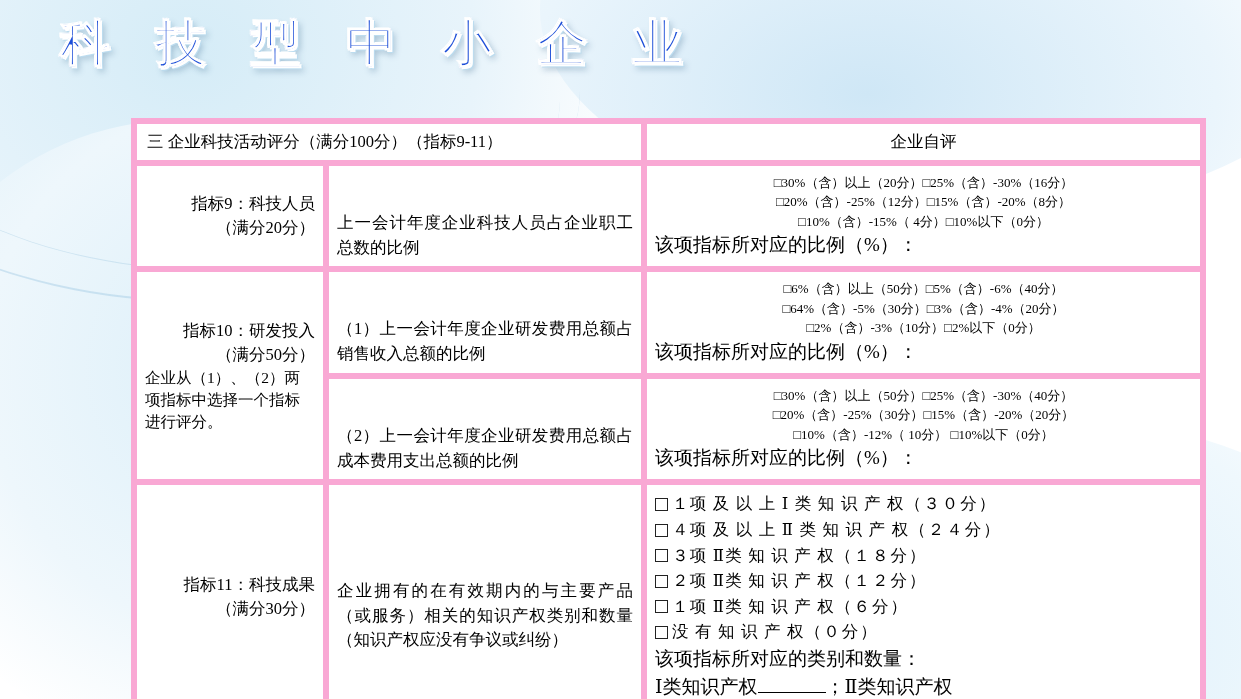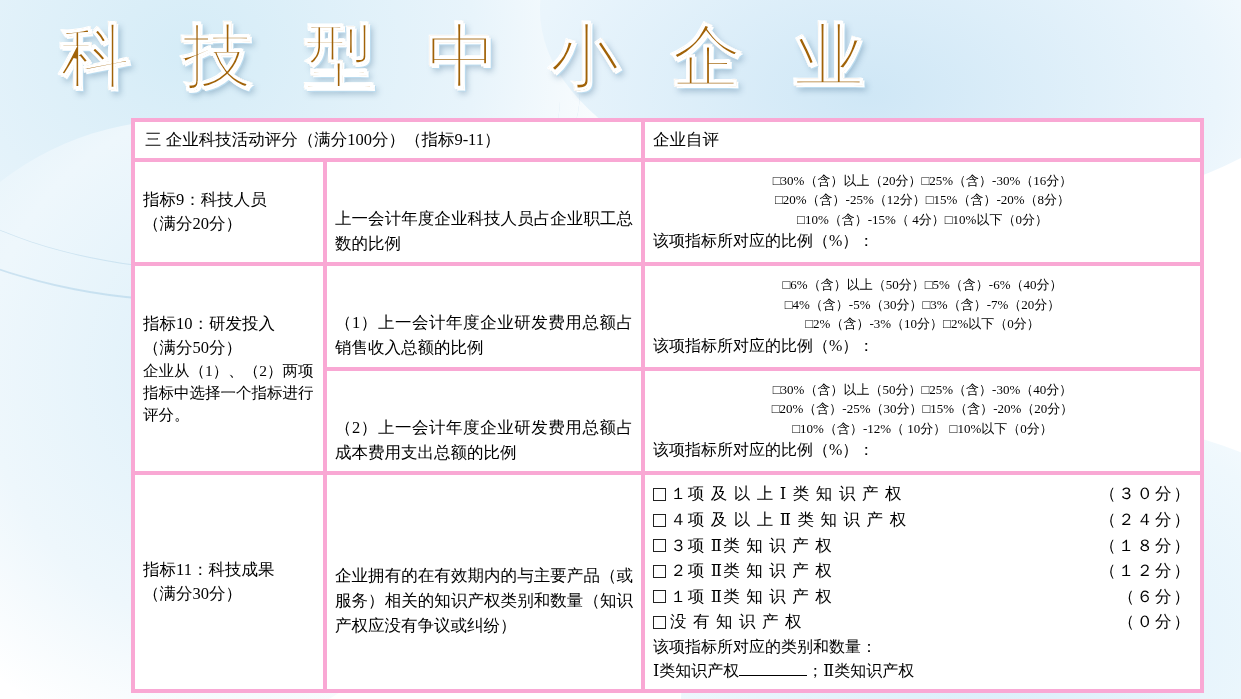--- a/index.html
+++ b/index.html
@@ -80,24 +80,24 @@
     position: relative;
     z-index: 2;
   }
 
   
   .title {
     position: absolute;
     left: 60px;
     top: 10px;
     font-family: "DejaVu Serif", "Liberation Serif", serif;
-    font-size: 70px;
+    font-size: 50px;
     font-weight: bold;
     letter-spacing: 14px;
-    color: #a16207;
+    color: #1d4ed8;
     text-shadow:
       2px 2px 0 #ffffff,
       3px 3px 0 #bcdcef,
       -1px -1px 0 #ffffff,
       4px 5px 6px rgba(40,90,130,.35);
     -webkit-text-stroke: 1px #ffffff;
     white-space: nowrap;
   }
 
   
@@ -107,41 +107,42 @@
     top: 118px;
     width: 1071px;
   }
   table.form {
     border-collapse: collapse;
     width: 1071px;
     background: #ffffff;
     table-layout: fixed;
   }
   table.form td {
-    border: 4px solid #f9a8d4;
+    border: 6px solid #f9a8d4;
     vertical-align: middle;
     padding: 6px 8px;
     font-size: 16.5px;
     line-height: 1.45;
     color: #000000;
   }
   .hdr-left {
     width: 510px;
     text-align: left;
     padding-left: 10px !important;
     font-size: 17px;
   }
   .hdr-right {
+    text-align: center;
     font-size: 17px;
   }
   .col-idx { width: 192px; text-align: center; }
   .col-desc { width: 318px; }
   .col-eval { width: 559px; }
 
-  .idx-block { text-align: left; }
+  .idx-block { text-align: right; }
   .idx-note {
     text-align: left;
     font-size: 15.5px;
     line-height: 1.4;
   }
   .desc-text {
     text-align: justify;
     font-size: 16.5px;
     line-height: 1.5;
     margin-top: 39px;
@@ -157,30 +158,29 @@
     width: 11px;
     height: 11px;
     border: 1px solid #222;
     margin-right: 4px;
     vertical-align: middle;
     position: relative;
     top: -1px;
   }
   .ip-row {
     display: flex;
-    justify-content: space-between;
     align-items: baseline;
     white-space: nowrap;
     font-size: 16.5px;
     line-height: 1.55;
   }
   .ip-row .left { letter-spacing: 1.2px; }
   .ip-row .right { letter-spacing: 2px; }
   .tail-line {
-    font-size: 16px;
+    font-size: 19px;
     line-height: 1.5;
   }
   .underline-blank {
     display: inline-block;
     min-width: 68px;
     border-bottom: 1px solid #000;
   }
 </style>
 </head>
 <body>
@@ -235,21 +235,21 @@
               <div>指标10：研发投入</div>
               <div>（满分50分）</div>
             </div>
             <div class="idx-note">企业从（1）、（2）两项指标中选择一个指标进行评分。</div>
           </td>
           <td class="col-desc">
             <div class="desc-text">（1）上一会计年度企业研发费用总额占销售收入总额的比例</div>
           </td>
           <td class="col-eval">
             <div class="eval-line">□6%（含）以上（50分）□5%（含）-6%（40分）</div>
-            <div class="eval-line">□4%（含）-5%（30分）□3%（含）-7%（20分）</div>
+            <div class="eval-line">□64%（含）-5%（30分）□3%（含）-4%（20分）</div>
             <div class="eval-line">□2%（含）-3%（10分）□2%以下（0分）</div>
             <div class="tail-line">该项指标所对应的比例（%）：</div>
           </td>
         </tr>
 
         <tr>
           <td class="col-desc">
             <div class="desc-text">（2）上一会计年度企业研发费用总额占成本费用支出总额的比例</div>
           </td>
           <td class="col-eval">

